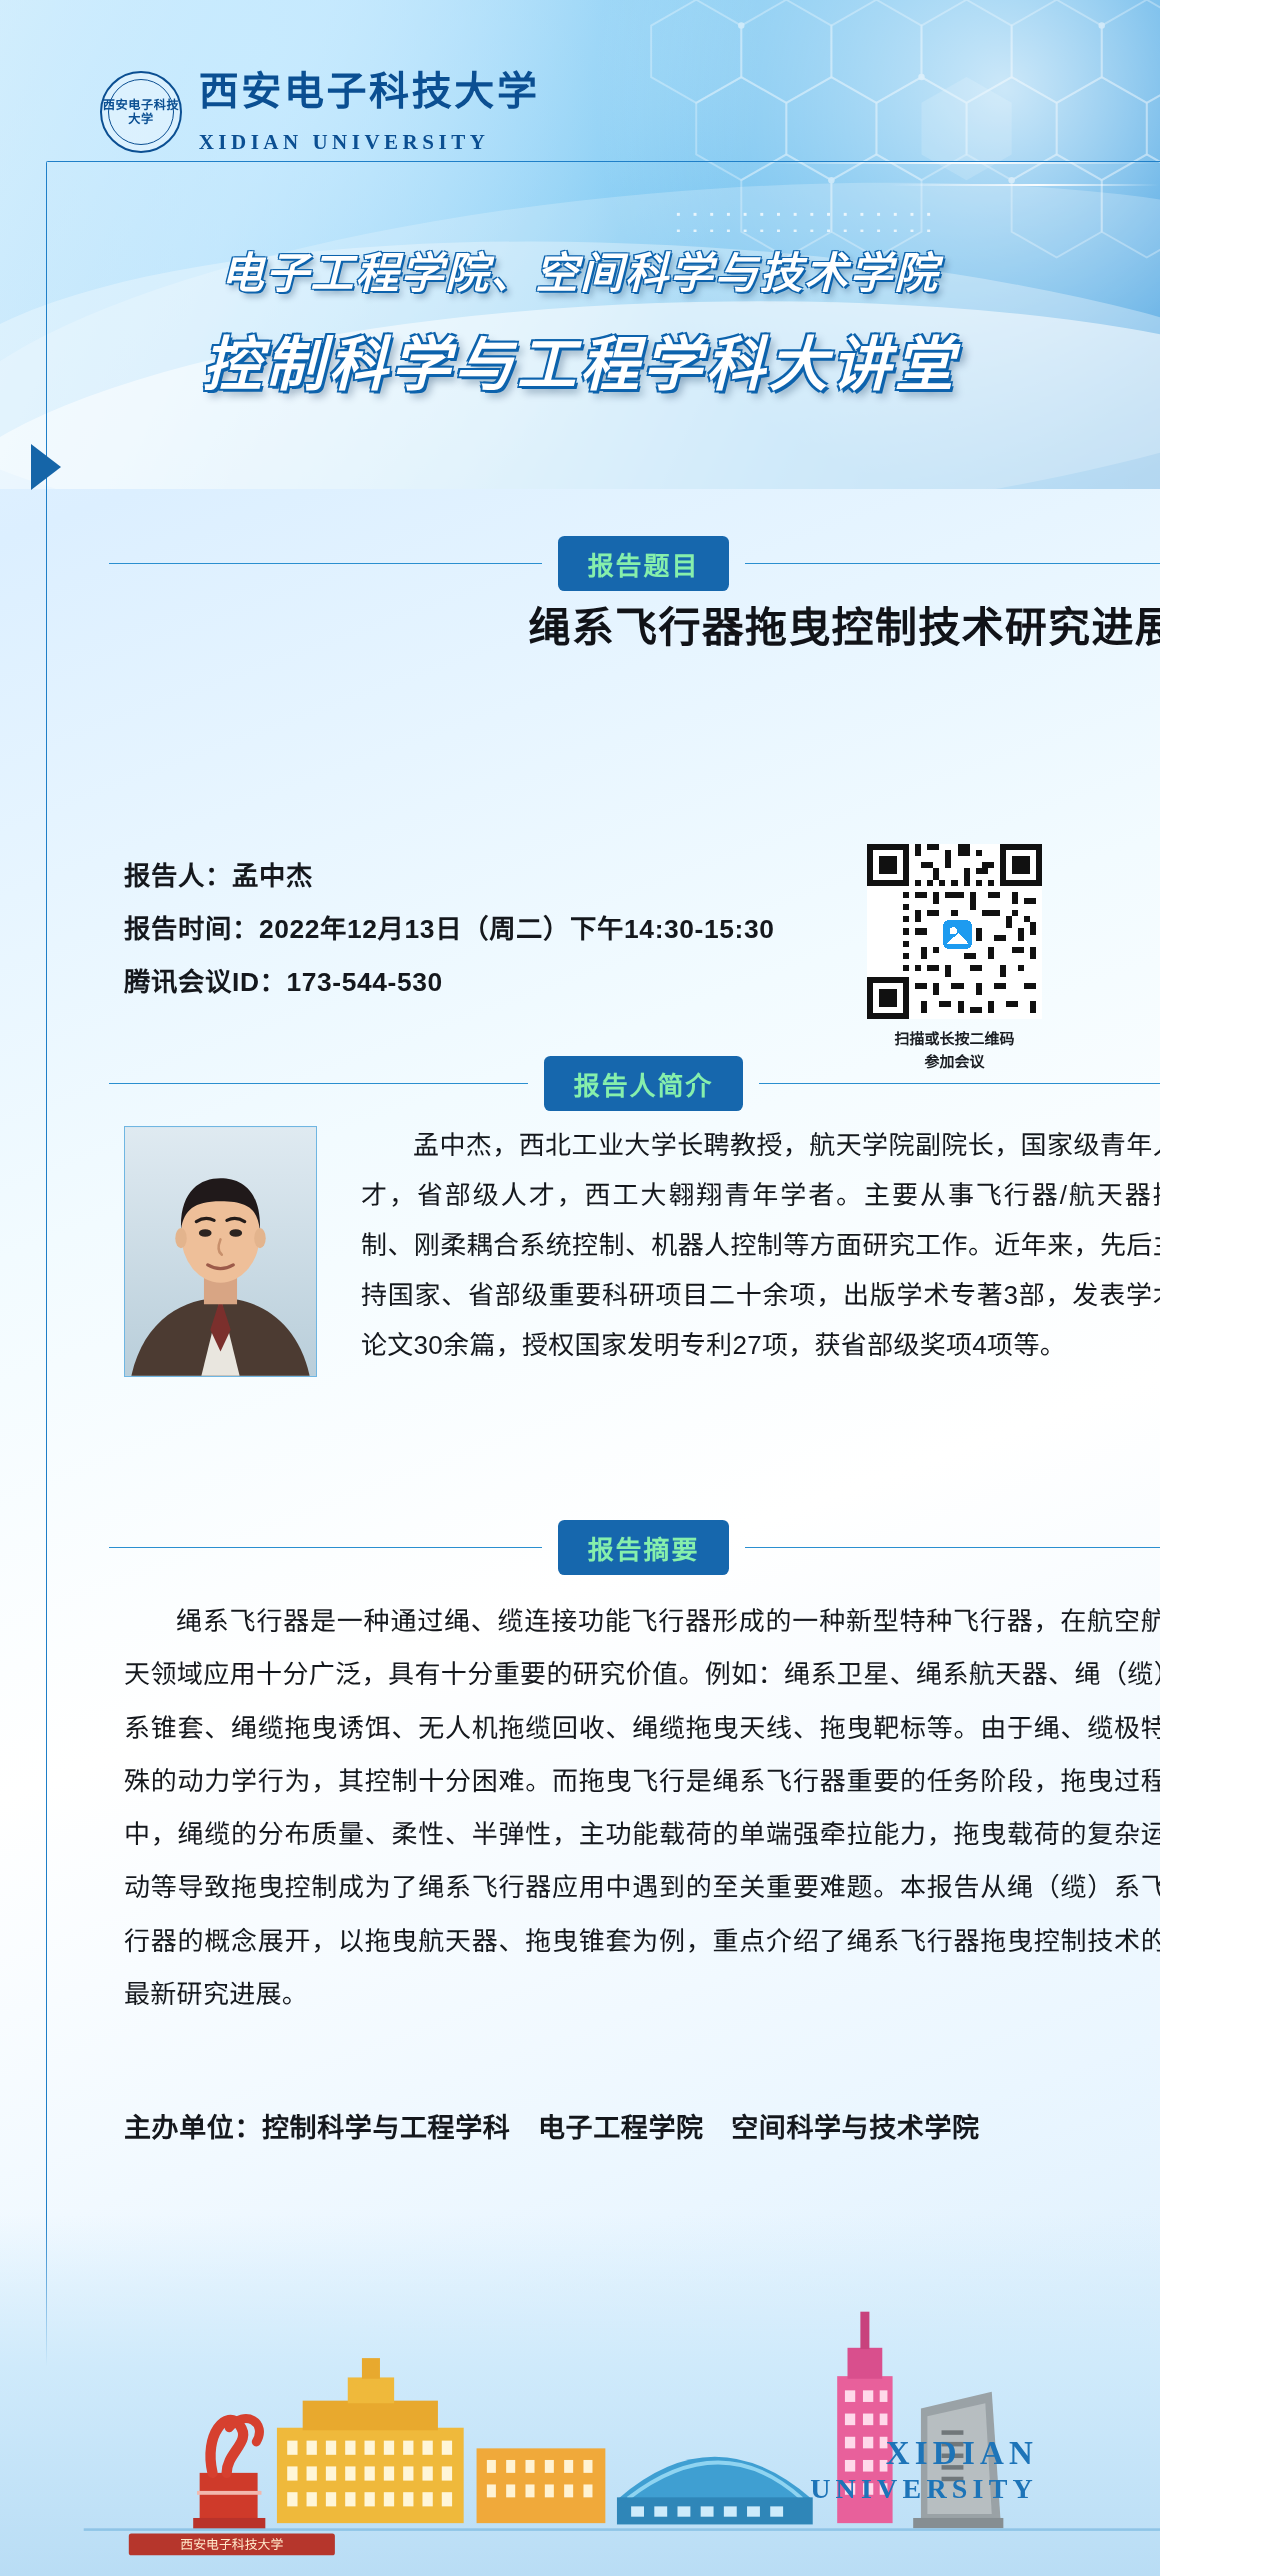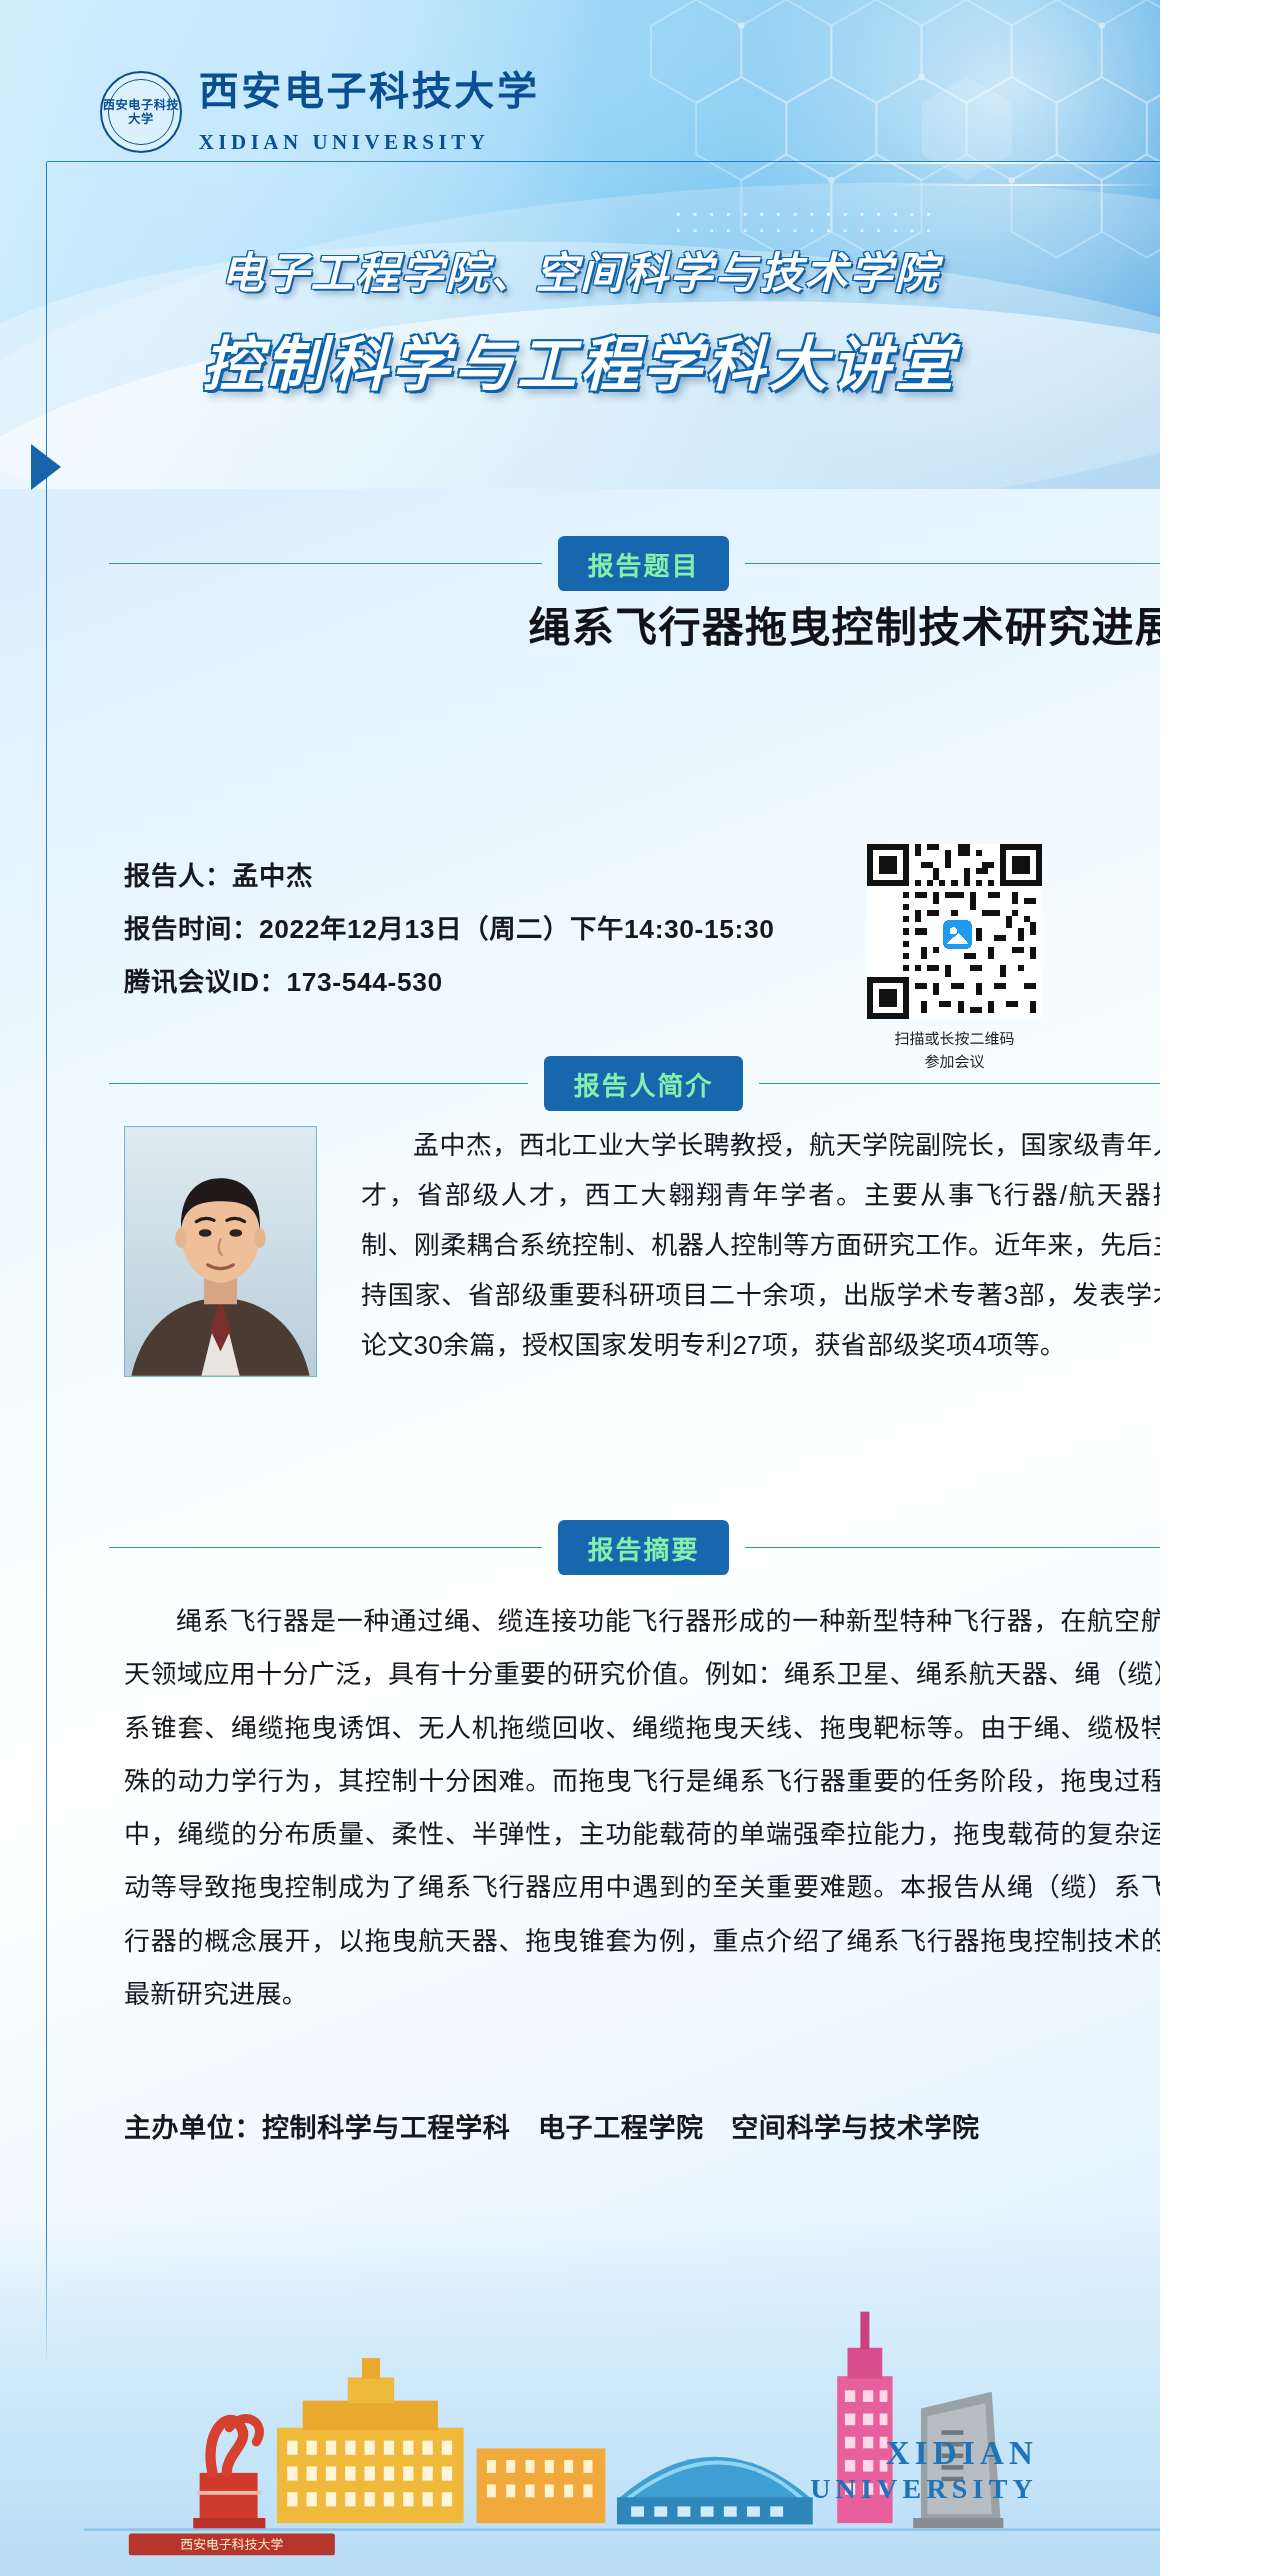--- a/index.html
+++ b/index.html
@@ -225,21 +225,21 @@
     width: 175px; height: 175px;
     margin: 0 auto;
     background: #ffffff;
     position: relative;
   }
   .qr-caption {
     margin-top: 9px;
     font-size: 15px;
     color: #1a1d22;
     line-height: 1.5;
-    font-weight: normal;
+    font-weight: bold;
   }
 
   
   .speaker-photo {
     position: absolute;
     left: 124px; top: 1126px;
     width: 193px; height: 251px;
     border: 1.9px solid #6fb6e2;
     box-sizing: border-box;
     background: linear-gradient(180deg, #cfe2ee 0%, #b9d3e4 100%);

